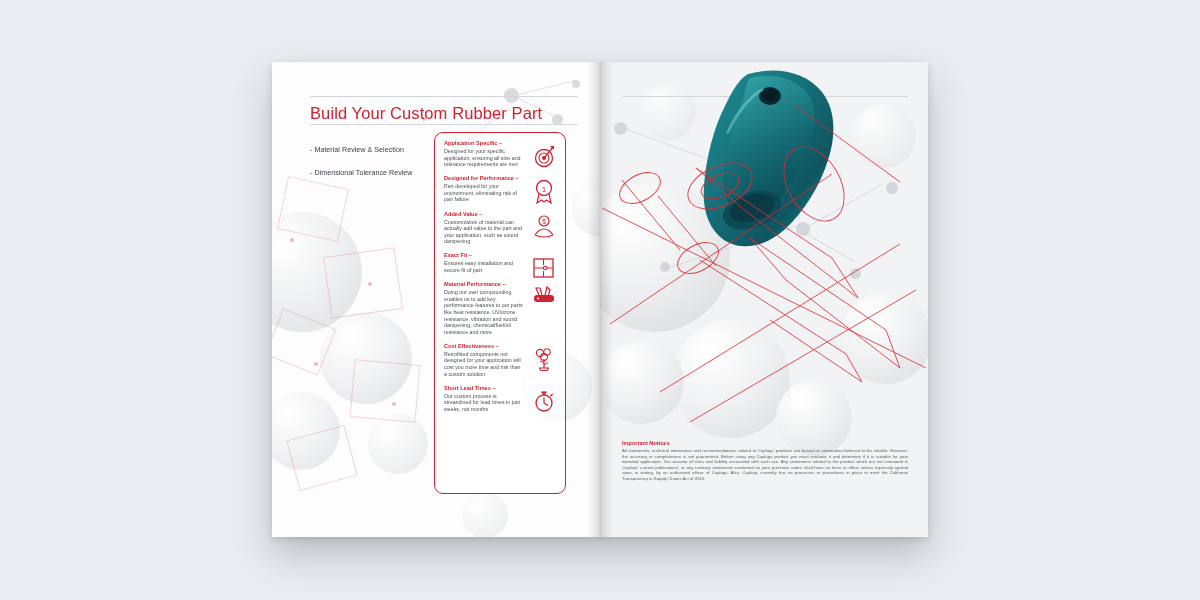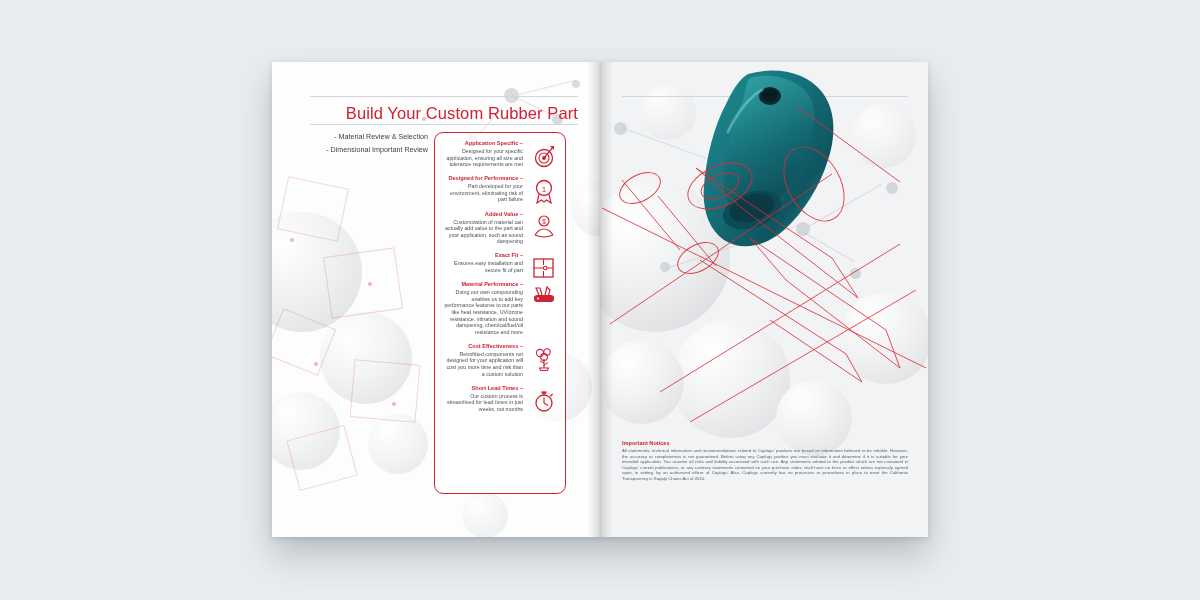--- a/index.html
+++ b/index.html
@@ -10,21 +10,21 @@
   }
   .stage{position:relative;width:1200px;height:600px;}
 
   
   .spread{
     position:absolute;left:272px;top:62px;width:656px;height:475px;
     box-shadow:0 18px 34px rgba(60,70,80,.28), 0 2px 6px rgba(60,70,80,.18);
     background:#fff;display:flex;
   }
   .page{position:relative;overflow:hidden;height:100%;}
-  .page.left{width:328px;background:#fdfdfd;text-align:right;}
+  .page.left{width:328px;background:#fdfdfd;}
   .page.right{width:328px;background:#f2f3f4;}
 
   
   .gutter{
     position:absolute;left:50%;top:0;width:26px;height:100%;
     transform:translateX(-50%);
     background:linear-gradient(to right,rgba(0,0,0,0) 0%,rgba(0,0,0,.10) 38%,rgba(0,0,0,.17) 50%,rgba(0,0,0,.10) 62%,rgba(0,0,0,0) 100%);
     pointer-events:none;z-index:7;
   }
 
@@ -41,21 +41,21 @@
   h1.title{
     position:absolute;left:38px;top:42px;width:268px;
     margin:0;font-size:16.5px;line-height:19px;font-weight:400;
     color:#cf2233;letter-spacing:.1px;z-index:3;
   }
   .intro{
     position:absolute;left:38px;top:70px;width:118px;z-index:3;
     font-size:7.2px;line-height:9.6px;color:#3c4349;
   }
   .intro p{margin:0 0 9px 0;}
-  .intro .bullet{margin:0 0 3px 0;}
+  .intro .bullet{margin:13px 0 3px 0;}
 
   
   .panel{
     position:absolute;left:162px;top:70px;width:132px;height:362px;
     border:1px solid #cf2233;border-radius:9px;background:rgba(255,255,255,.72);
     z-index:4;padding:7px 8px 7px 9px;box-sizing:border-box;
   }
   .feat{position:relative;margin-bottom:7.5px;padding-right:34px;}
   .feat .hd{font-size:5.6px;font-weight:bold;color:#cf2233;line-height:7px;margin-bottom:1px;}
   .feat .bd{font-size:5.3px;line-height:6.6px;color:#4a5056;}
@@ -114,21 +114,21 @@
         <div class="link" style="left:247px;top:32px;width:58px;transform:rotate(-14deg);"></div>
       </div>
 
       <div class="rule" style="left:38px;top:34px;width:268px;"></div>
       <div class="rule" style="left:38px;top:62px;width:268px;"></div>
 
       <h1 class="title">Build Your Custom Rubber Part</h1>
 
       <div class="intro">
         <p class="bullet">- Material Review &amp; Selection</p>
-        <p class="bullet">- Dimensional Important Review</p>
+        <p class="bullet">- Dimensional Tolerance Review</p>
       </div>
 
       <div class="panel">
 
         <div class="feat">
           <div class="hd">Application Specific –</div>
           <div class="bd">Designed for your specific application, ensuring all size and tolerance requirements are met</div>
           <div class="ico">
             <svg width="26" height="26" viewBox="0 0 26 26">
               <circle cx="13" cy="15" r="8.5" fill="none" stroke="#cf2233" stroke-width="1.3"></circle>

